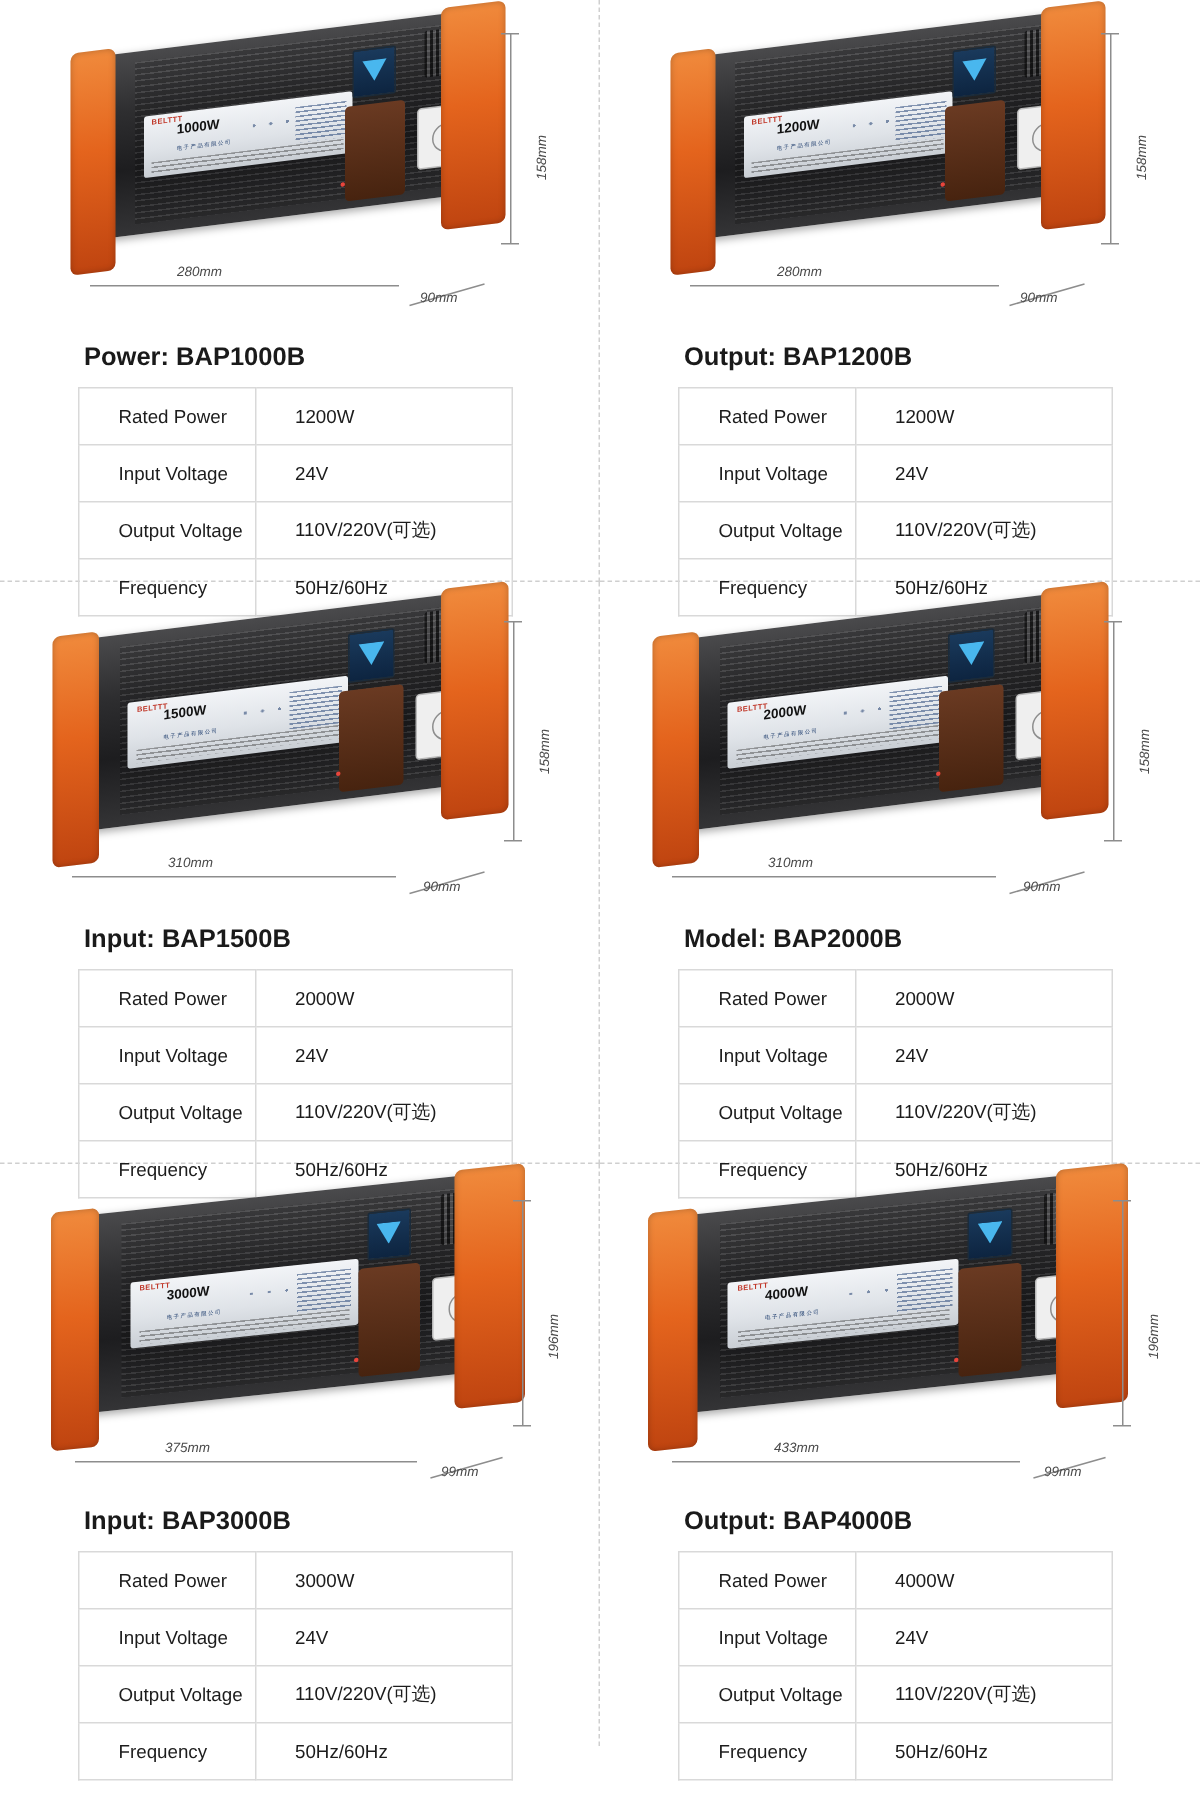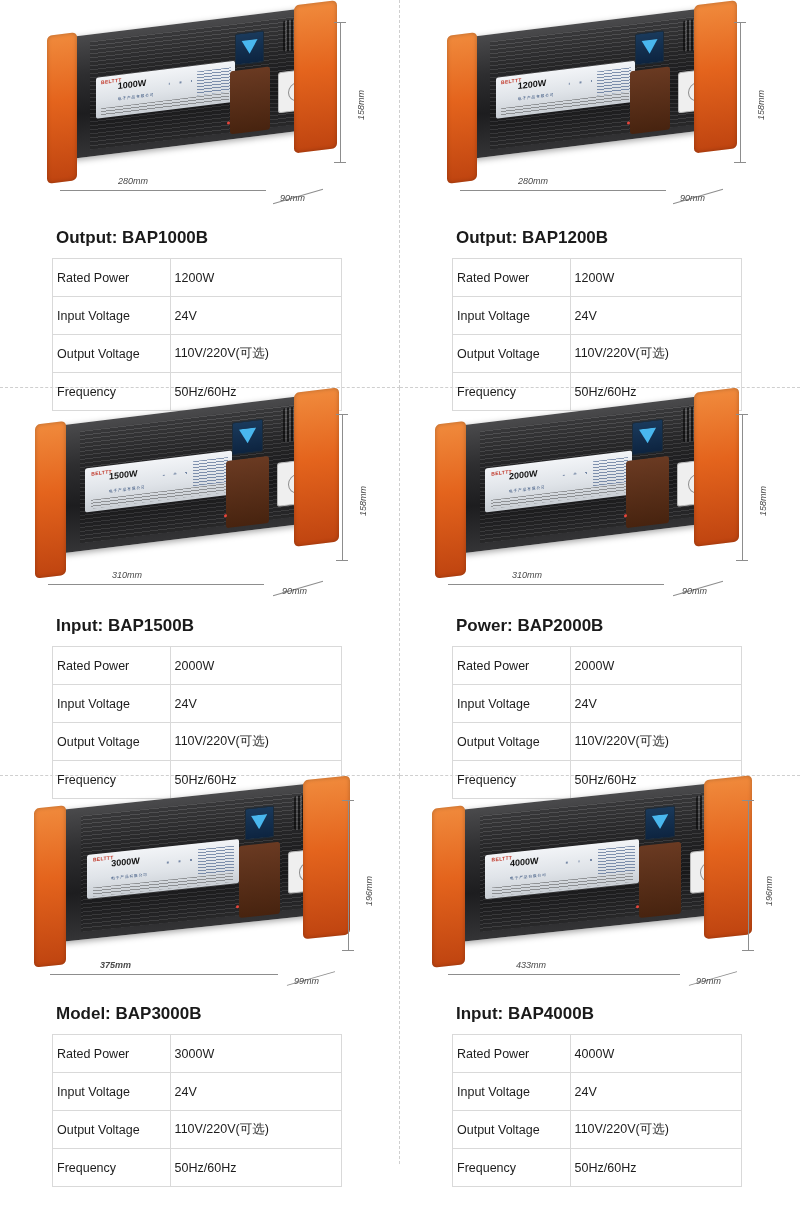--- a/index.html
+++ b/index.html
@@ -194,21 +194,21 @@
     position: absolute;
     left: 52px;
     top: 258px;
     width: 290px;
     border-collapse: collapse;
     font-size: 12.5px;
     color: #1c1c1c;
   }
   table.spec-table td {
     border: 1px solid #d9d9d9;
-    padding: 5px 0 5px 4px;
+    padding: 5px 0 5px 26px;
     height: 38px;
     vertical-align: middle;
   }
   table.spec-table td.k { width: 118px; }
   table.spec-table td.v { width: 172px; }
 </style>
 </head>
 <body>
 
 <div id="sheet">
@@ -246,21 +246,21 @@
 
             <div class="line" style="left:60px; top:190px; width:206px; height:1px;"></div>
             <div class="txt" style="left:118px; top:176px;">280mm</div>
 
             <div class="line" style="left:272px; top:196px; width:52px; height:1px; transform: rotate(-16deg);"></div>
             <div class="txt" style="left:280px; top:193px;">90mm</div>
           </div>
         </div>
       </div>
 
-      <div class="model-title">Output: BAP1000B</div>
+      <div class="model-title">Power: BAP1000B</div>
 
       <table class="spec-table">
         <tbody>
           <tr>
             <td class="k">Rated Power</td>
             <td class="v">1200W</td>
           </tr>
           <tr>
             <td class="k">Input Voltage</td>
             <td class="v">24V</td>
@@ -435,21 +435,21 @@
 
             <div class="line" style="left:48px; top:196px; width:216px; height:1px;"></div>
             <div class="txt" style="left:112px; top:182px;">310mm</div>
 
             <div class="line" style="left:272px; top:200px; width:52px; height:1px; transform: rotate(-16deg);"></div>
             <div class="txt" style="left:282px; top:198px;">90mm</div>
           </div>
         </div>
       </div>
 
-      <div class="model-title">Power: BAP2000B</div>
+      <div class="model-title">Model: BAP2000B</div>
 
       <table class="spec-table">
         <tbody>
           <tr>
             <td class="k">Rated Power</td>
             <td class="v">2000W</td>
           </tr>
           <tr>
             <td class="k">Input Voltage</td>
             <td class="v">24V</td>
@@ -490,29 +490,29 @@
             <div class="endcap right"></div>
           </div>
 
           <div class="dim">
             <div class="line" style="left:348px; top:24px; width:1px; height:150px;"></div>
             <div class="line" style="left:342px; top:24px; width:12px; height:1px;"></div>
             <div class="line" style="left:342px; top:174px; width:12px; height:1px;"></div>
             <div class="txt vert" style="left:364px; top:130px;">196mm</div>
 
             <div class="line" style="left:50px; top:198px; width:228px; height:1px;"></div>
-            <div class="txt" style="left:100px; top:184px;font-weight:bold;">375mm</div>
+            <div class="txt" style="left:110px; top:184px;">375mm</div>
 
             <div class="line" style="left:286px; top:202px; width:50px; height:1px; transform: rotate(-16deg);"></div>
             <div class="txt" style="left:294px; top:200px;">99mm</div>
           </div>
         </div>
       </div>
 
-      <div class="model-title">Model: BAP3000B</div>
+      <div class="model-title">Input: BAP3000B</div>
 
       <table class="spec-table">
         <tbody>
           <tr>
             <td class="k">Rated Power</td>
             <td class="v">3000W</td>
           </tr>
           <tr>
             <td class="k">Input Voltage</td>
             <td class="v">24V</td>
@@ -561,21 +561,21 @@
 
             <div class="line" style="left:48px; top:198px; width:232px; height:1px;"></div>
             <div class="txt" style="left:116px; top:184px;">433mm</div>
 
             <div class="line" style="left:288px; top:202px; width:50px; height:1px; transform: rotate(-16deg);"></div>
             <div class="txt" style="left:296px; top:200px;">99mm</div>
           </div>
         </div>
       </div>
 
-      <div class="model-title">Input: BAP4000B</div>
+      <div class="model-title">Output: BAP4000B</div>
 
       <table class="spec-table">
         <tbody>
           <tr>
             <td class="k">Rated Power</td>
             <td class="v">4000W</td>
           </tr>
           <tr>
             <td class="k">Input Voltage</td>
             <td class="v">24V</td>

